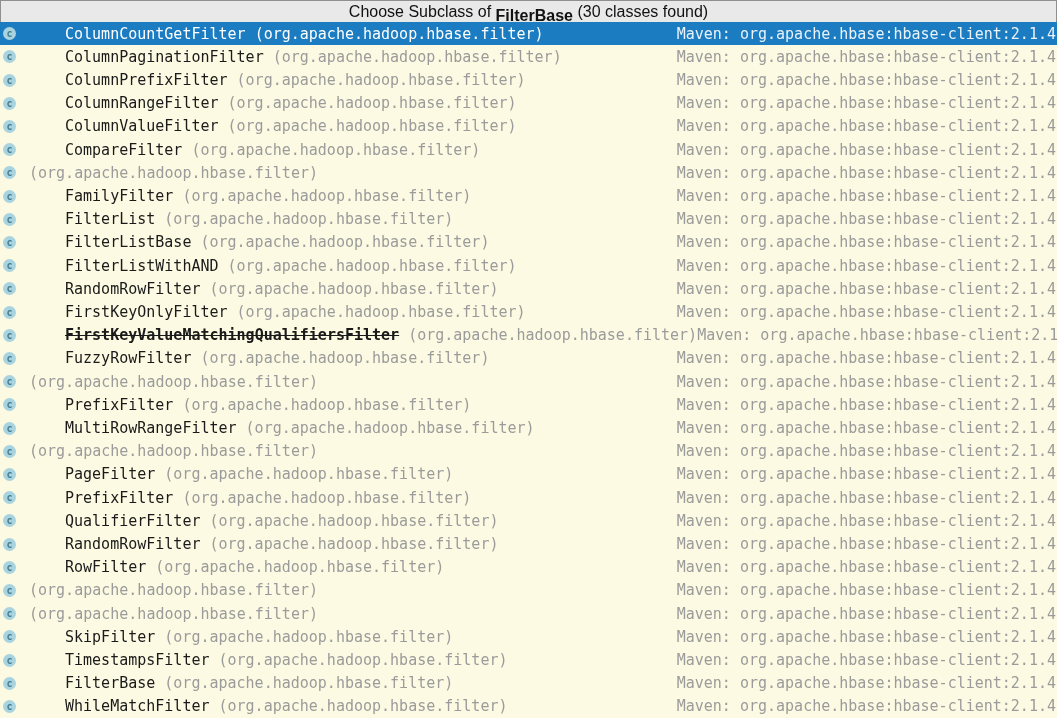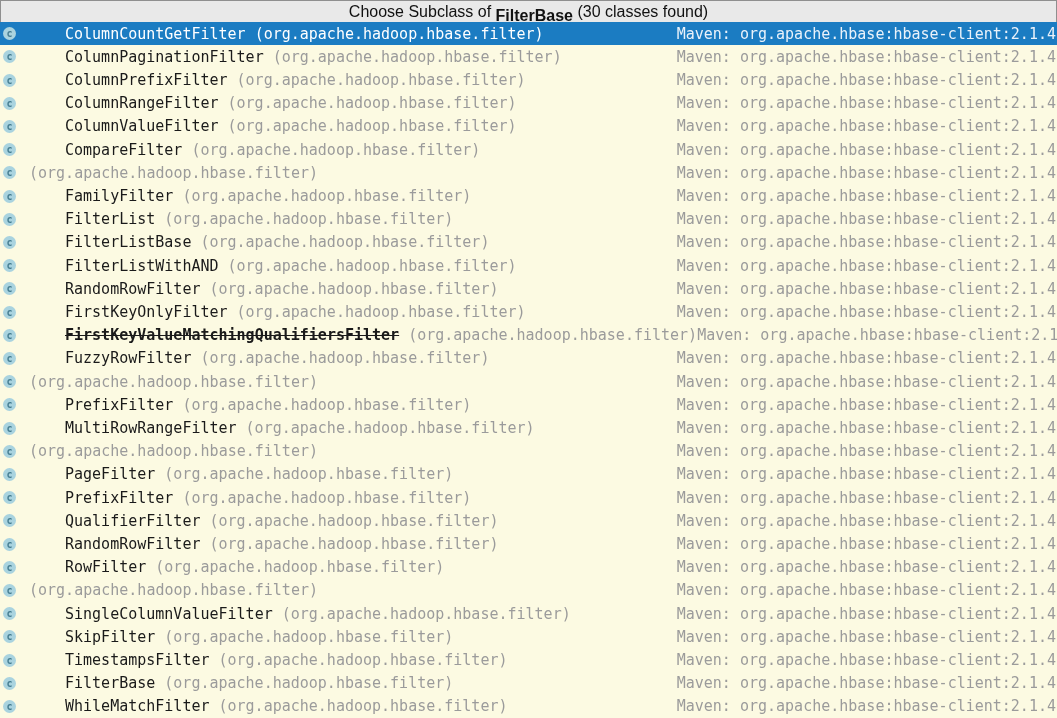--- a/index.html
+++ b/index.html
@@ -261,21 +261,20 @@
     <span class="maven">Maven: org.apache.hbase:hbase-client:2.1.4</span>
   </div>
       <div class="row">
     <span class="class-icon">c</span>
     <span class="class-package">(org.apache.hadoop.hbase.filter)</span>
     <span class="spacer"></span>
     <span class="maven">Maven: org.apache.hbase:hbase-client:2.1.4</span>
   </div>
       <div class="row">
     <span class="class-icon">c</span>
-    <span class="class-name">SingleColumnValueFilter</span>
     <span class="class-package">(org.apache.hadoop.hbase.filter)</span>
     <span class="spacer"></span>
     <span class="maven">Maven: org.apache.hbase:hbase-client:2.1.4</span>
   </div>
       <div class="row">
     <span class="class-icon">c</span>
     <span class="class-name">SkipFilter</span>
     <span class="class-package">(org.apache.hadoop.hbase.filter)</span>
     <span class="spacer"></span>
     <span class="maven">Maven: org.apache.hbase:hbase-client:2.1.4</span>

